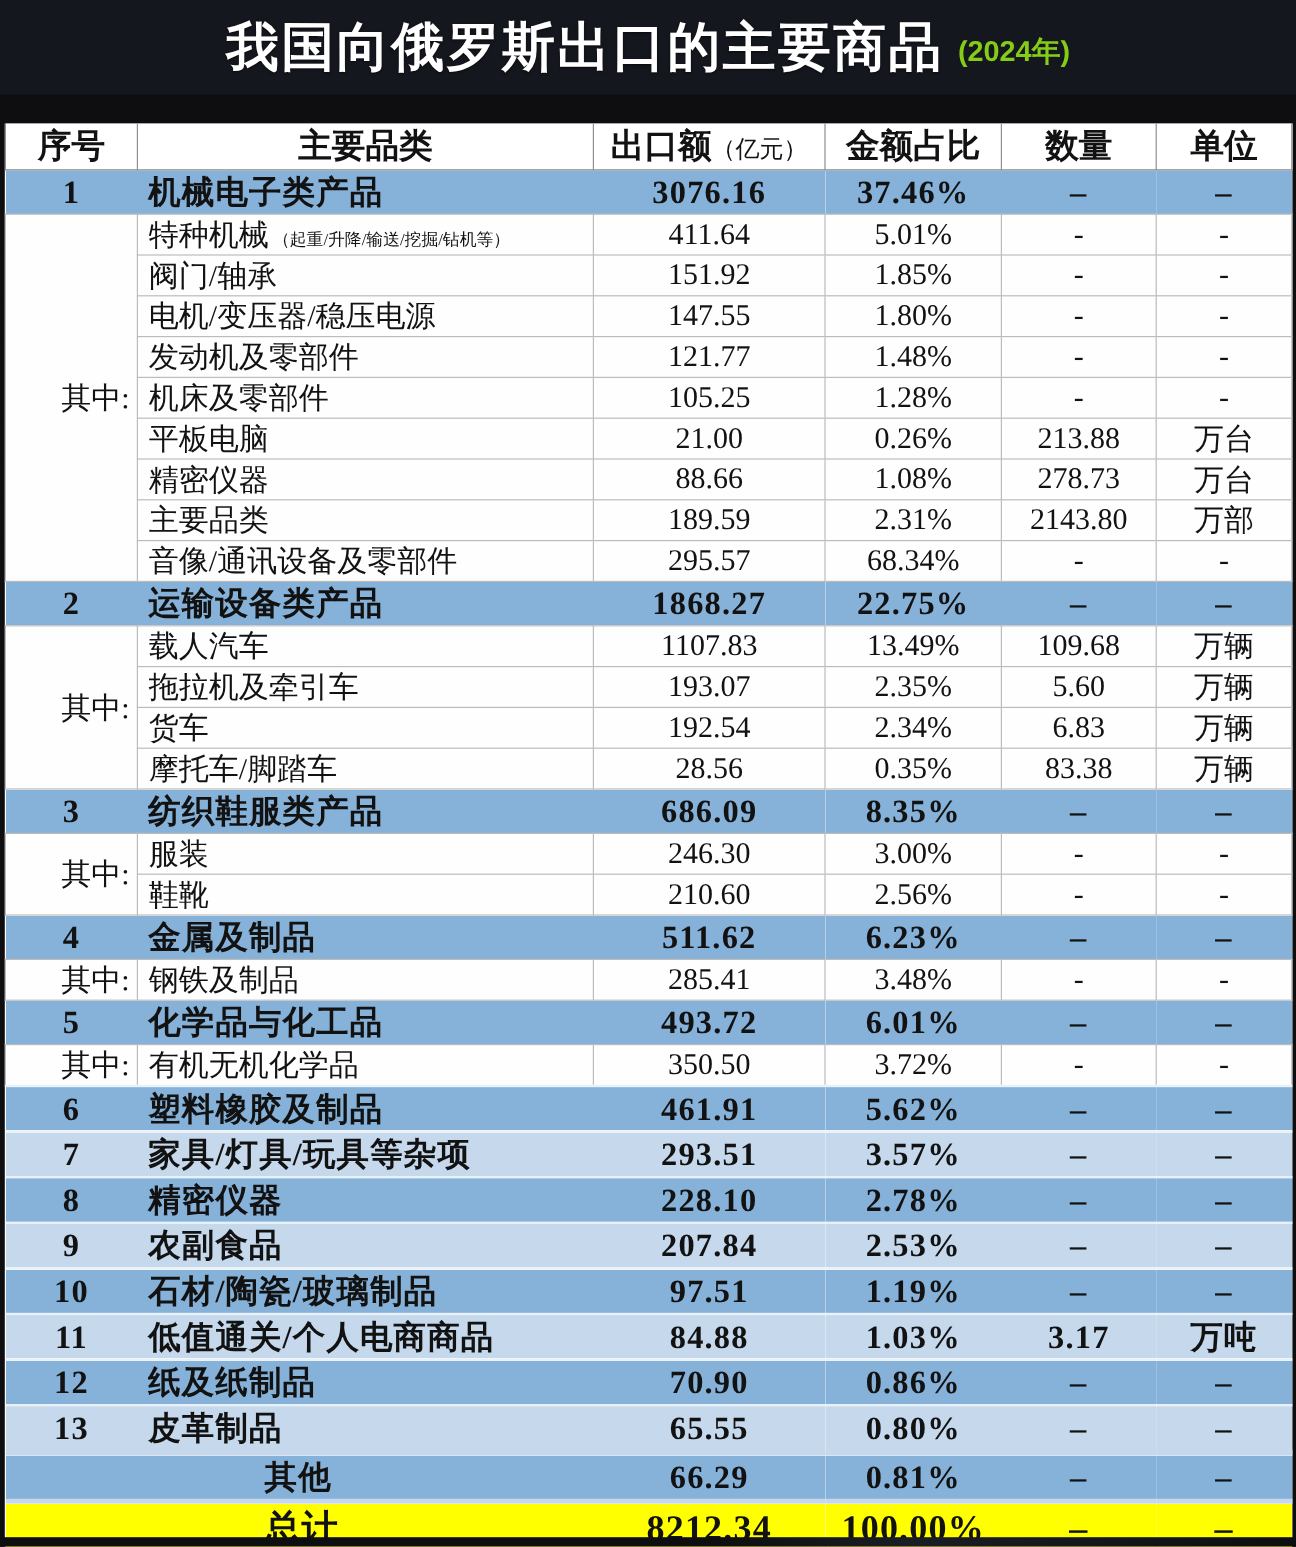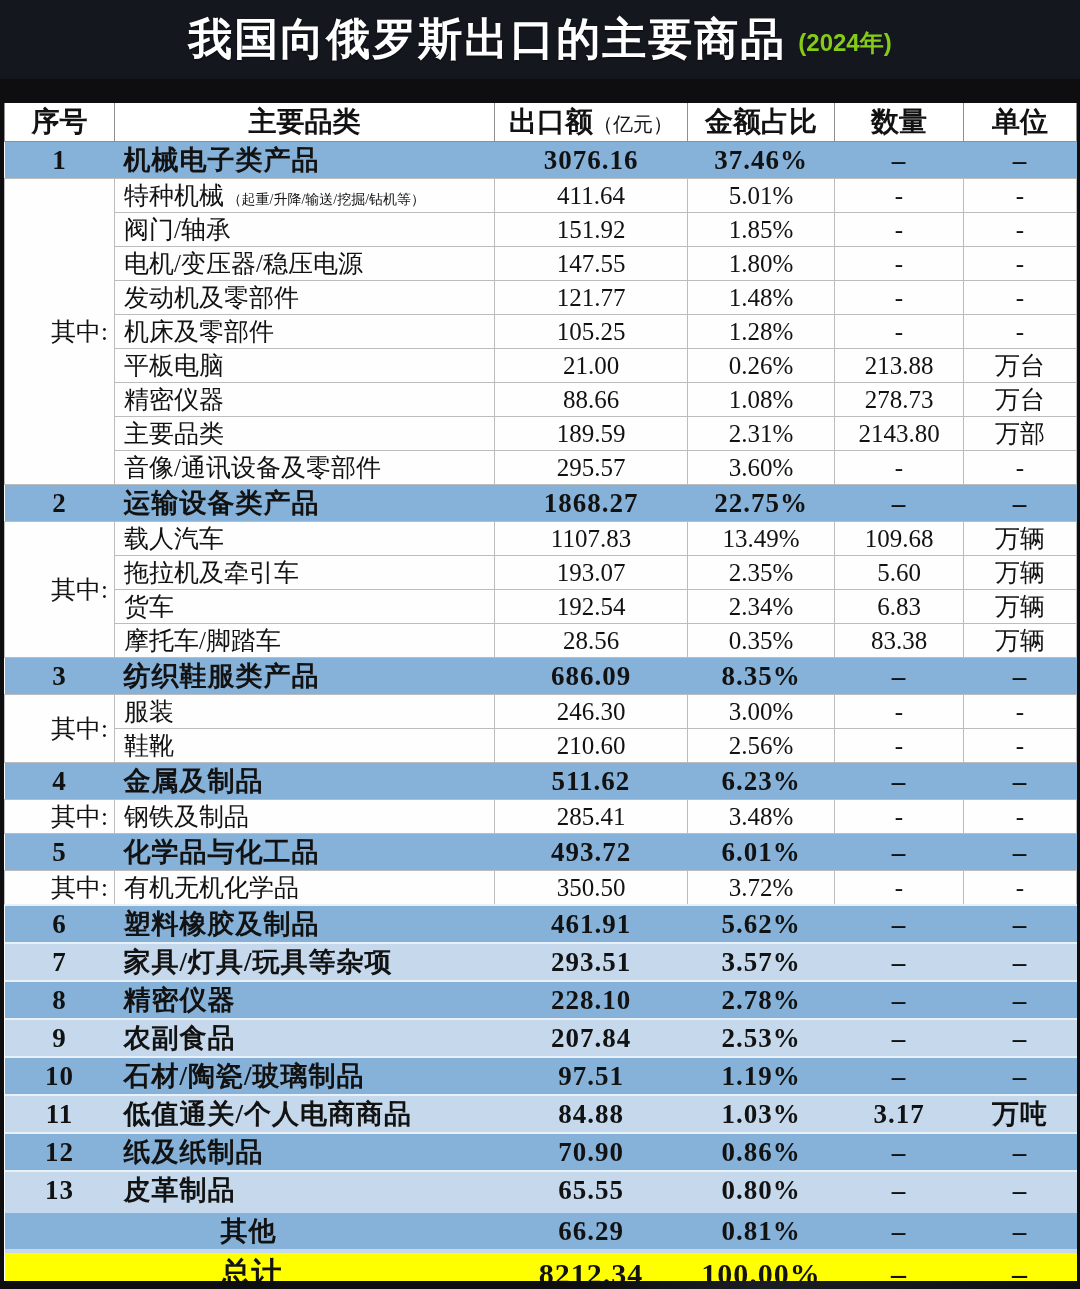--- a/index.html
+++ b/index.html
@@ -171,21 +171,21 @@
           <tr class="row-sub">
             <td class="c-name"><span class="sub-name">主要品类</span></td>
             <td class="c-val">189.59</td>
             <td class="c-share">2.31%</td>
             <td class="c-qty">2143.80</td>
             <td class="c-unit">万部</td>
           </tr>
           <tr class="row-sub">
             <td class="c-name"><span class="sub-name">音像/通讯设备及零部件</span></td>
             <td class="c-val">295.57</td>
-            <td class="c-share">3.60%</td>
+            <td class="c-share">68.34%</td>
             <td class="c-qty">-</td>
             <td class="c-unit">-</td>
           </tr>
           <tr class="row-cat shade-blue">
             <td class="c-no">2</td>
             <td class="c-name"><span class="sub-name">运输设备类产品</span></td>
             <td class="c-val">1868.27</td>
             <td class="c-share">22.75%</td>
             <td class="c-qty">–</td>
             <td class="c-unit">–</td>

